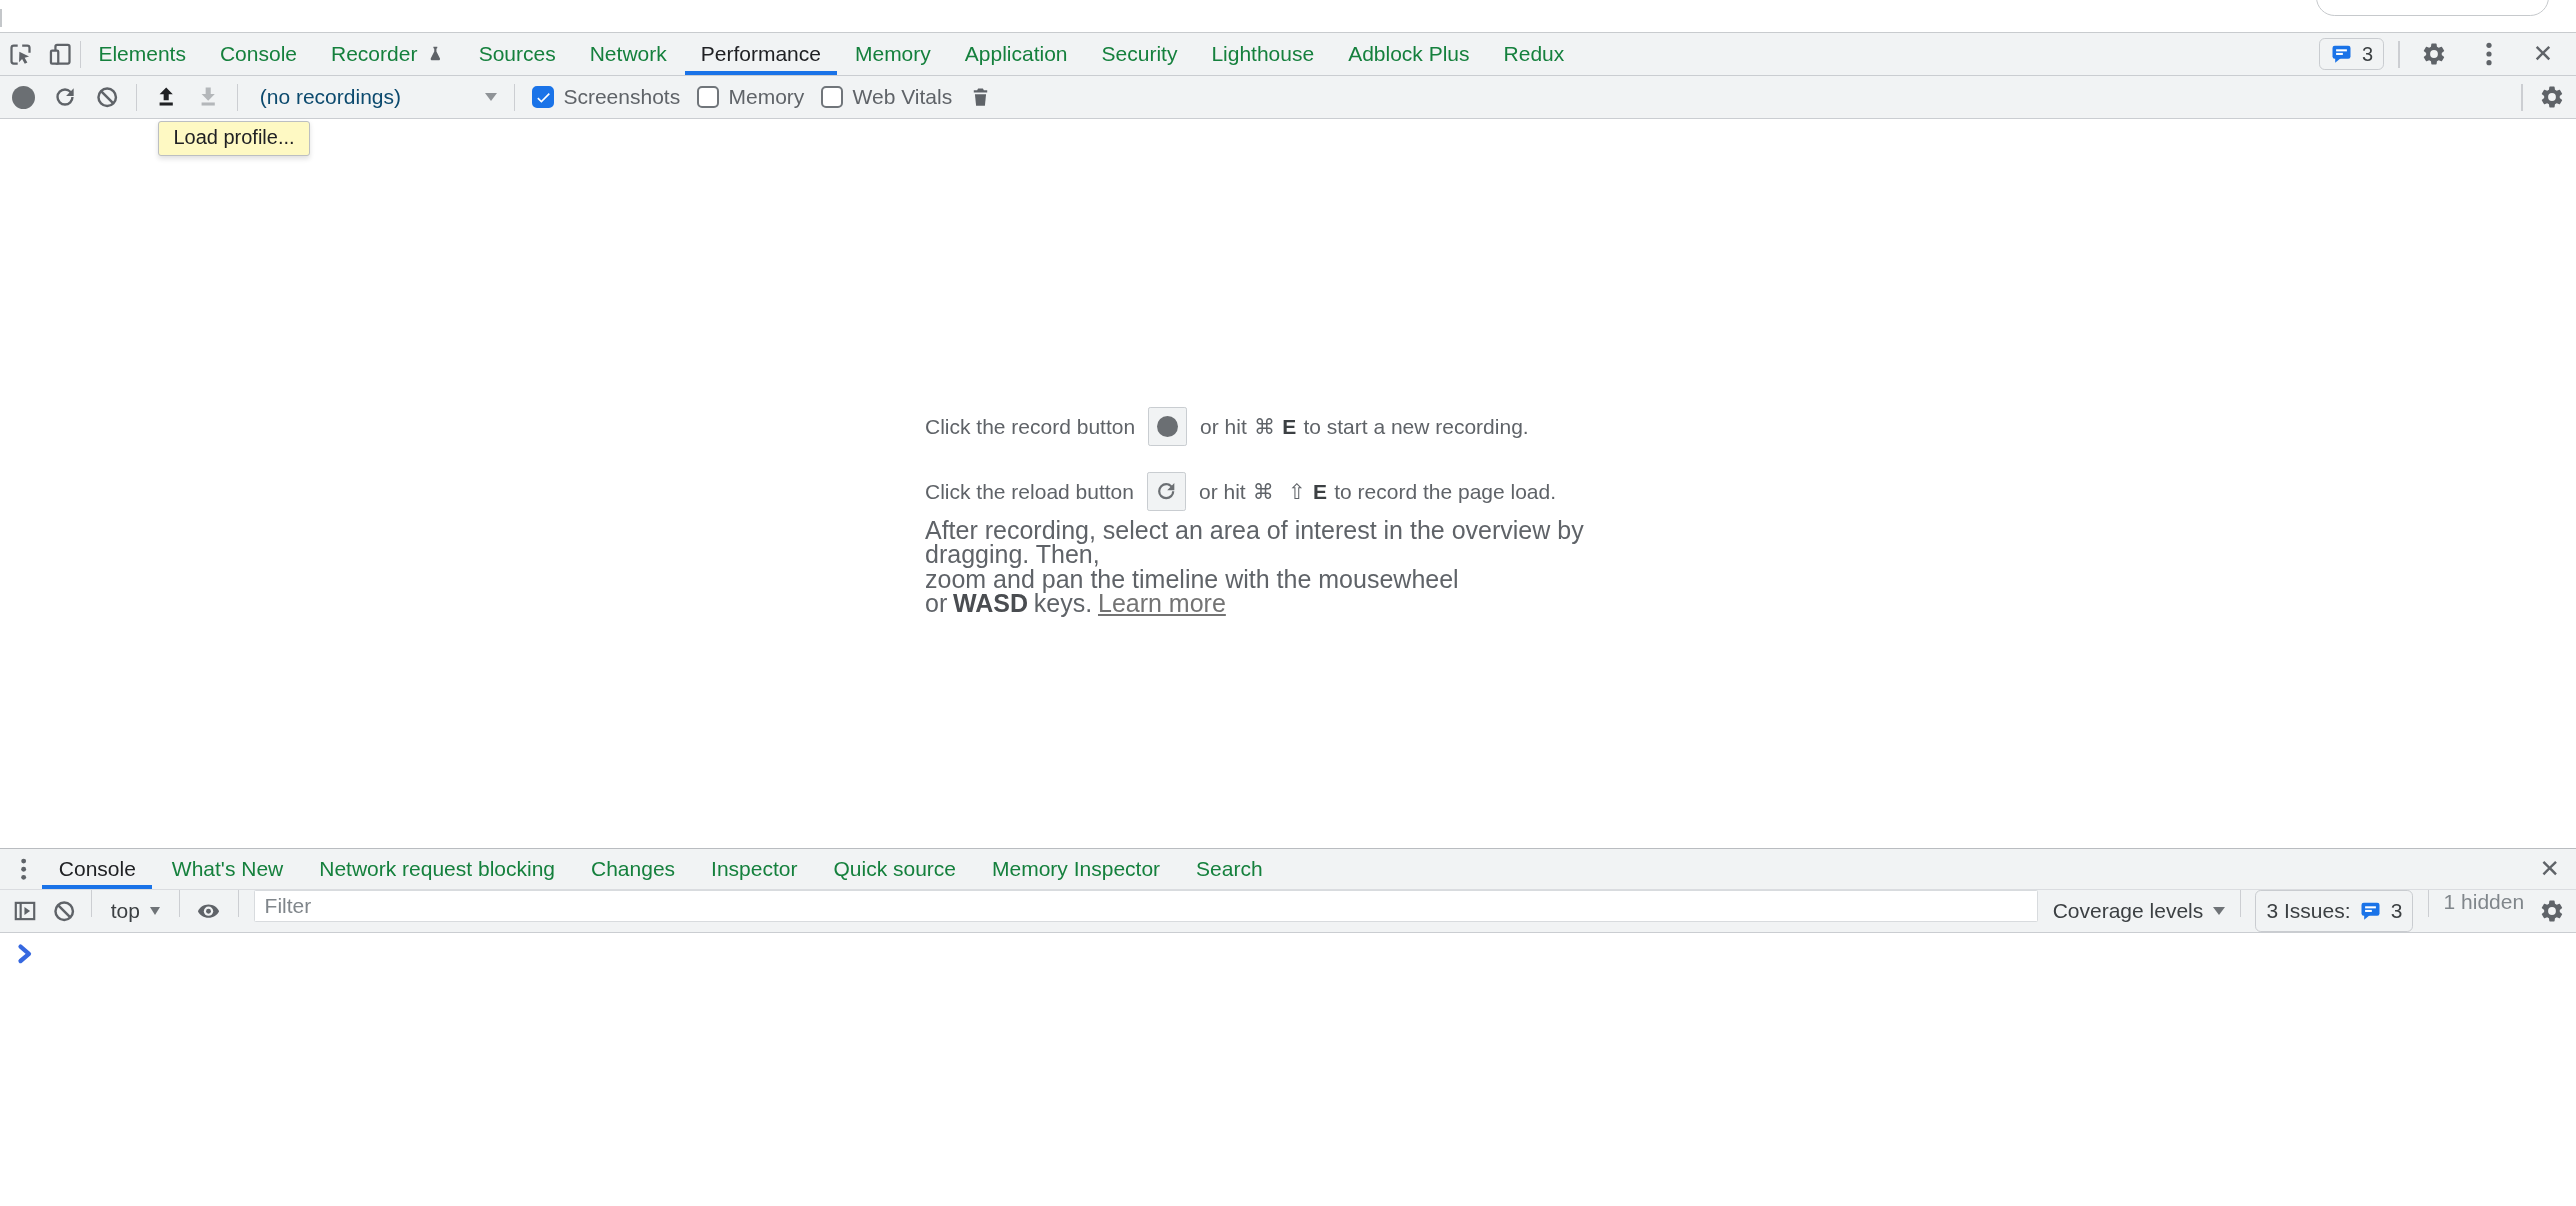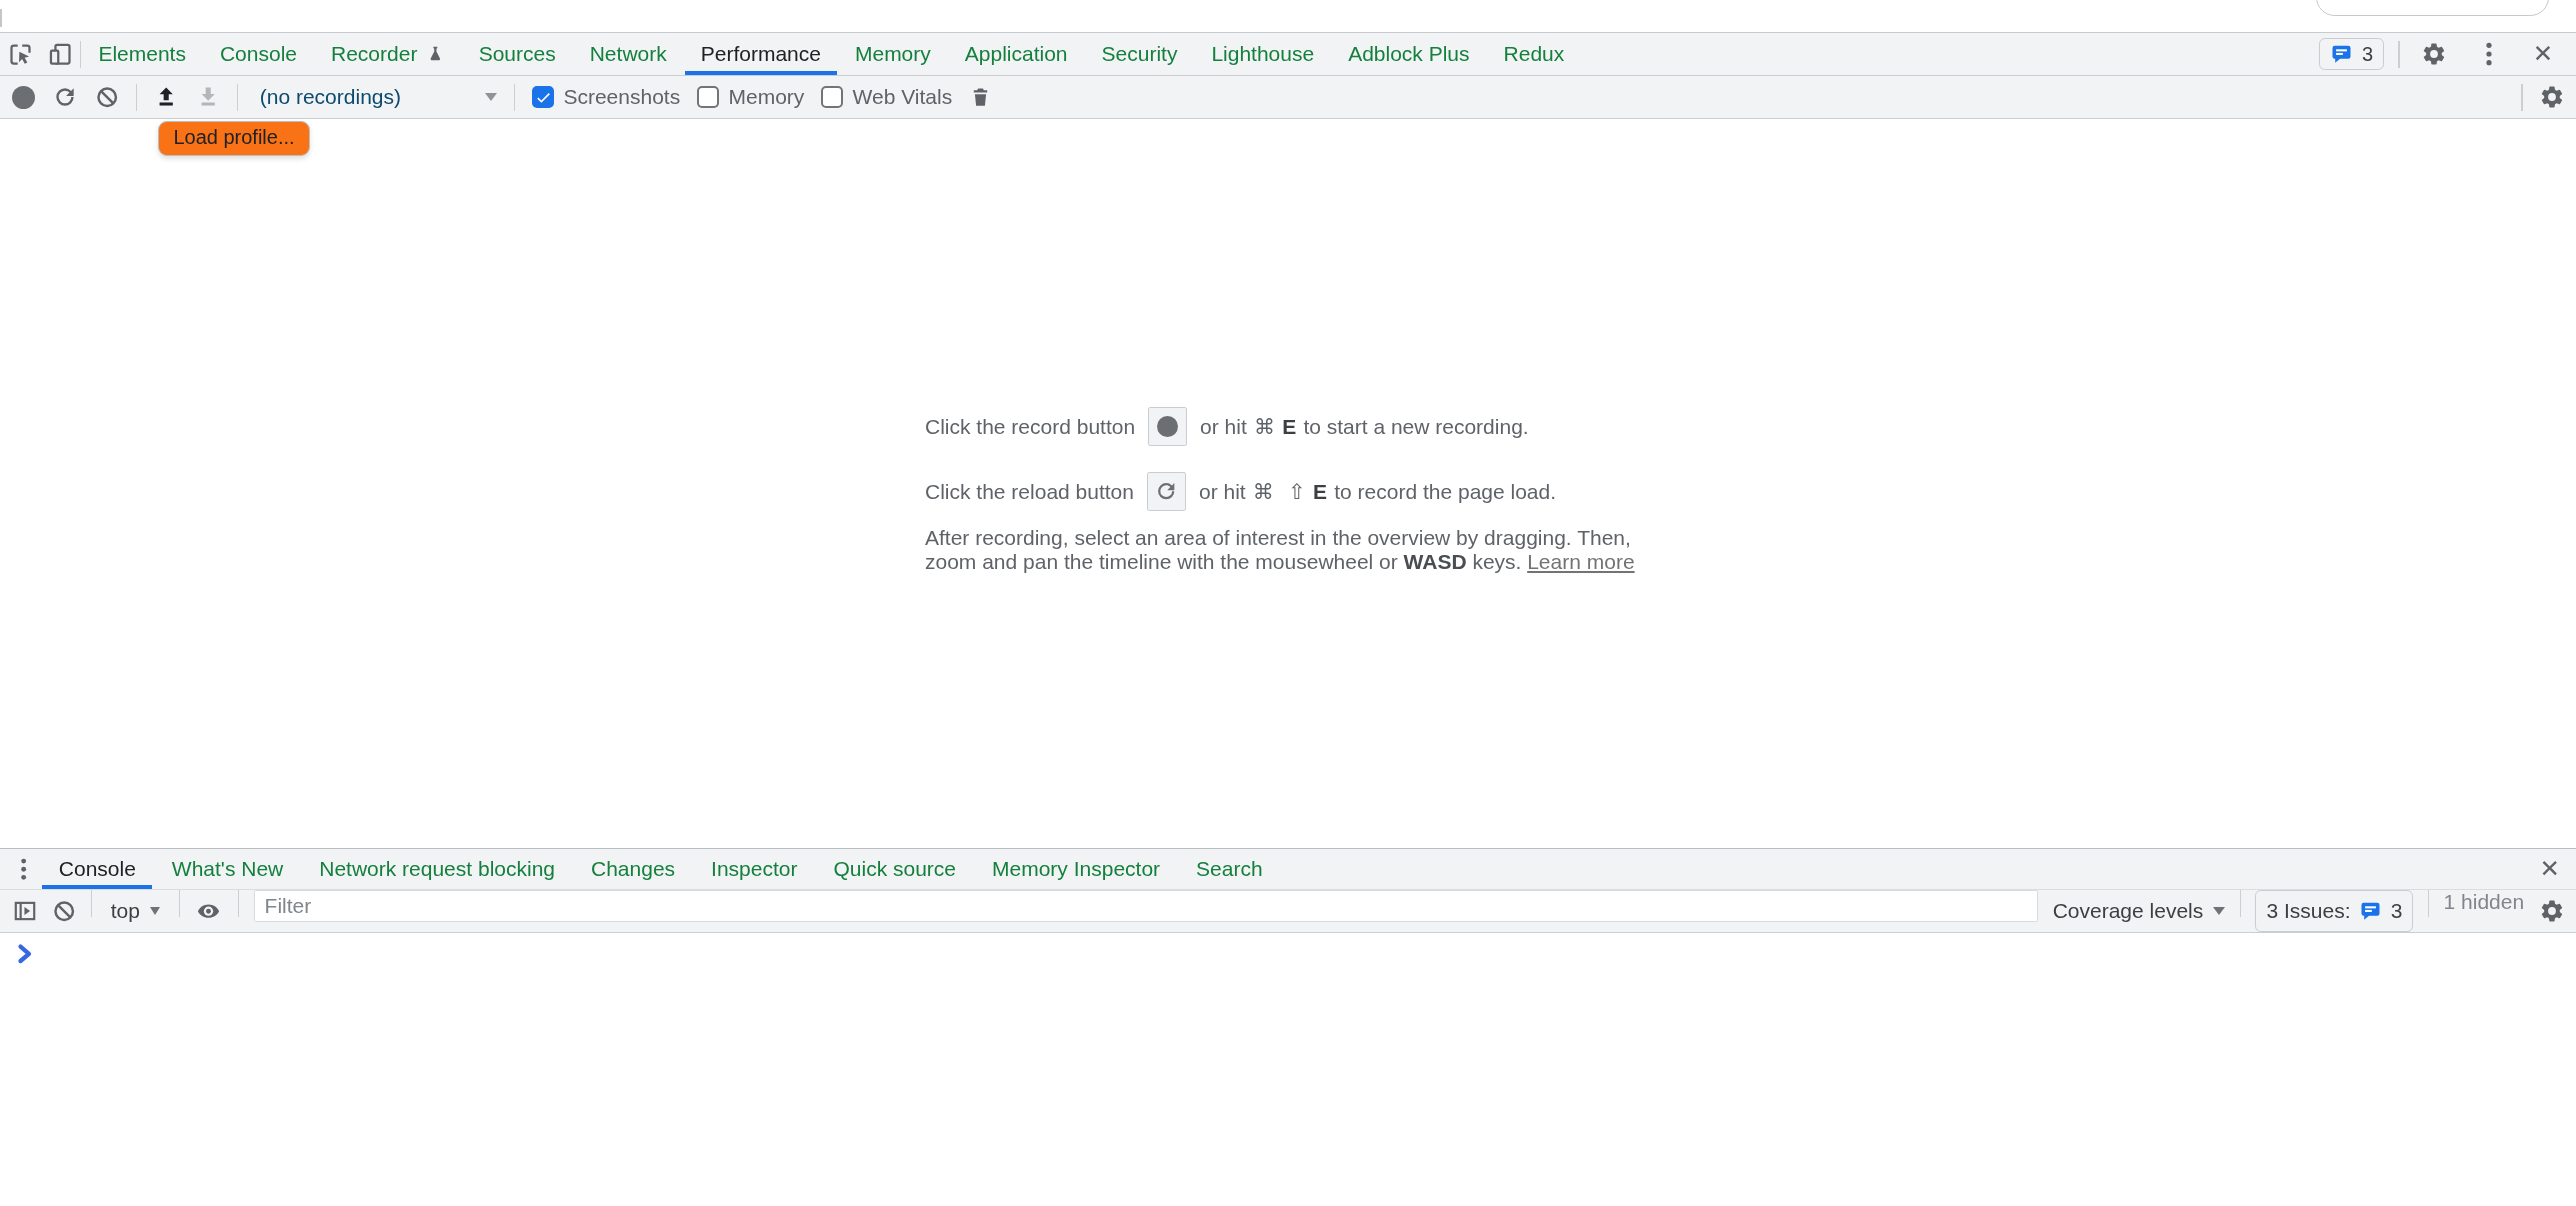--- a/index.html
+++ b/index.html
@@ -45,35 +45,35 @@
   .record-dot{width:23px;height:23px;border-radius:50%;background:#6b6f73;}
   .recordings-dropdown{width:237px;display:flex;align-items:center;justify-content:space-between;
     font-size:21px;color:#0c4a6e;padding-left:4.3px;}
   .cb{display:flex;align-items:center;gap:9.3px;font-size:21px;color:#5f6368;white-space:nowrap;}
   .cb .box{width:22px;height:22px;border:2.2px solid #70757a;border-radius:5px;background:#fff;
     display:flex;align-items:center;justify-content:center;box-sizing:border-box;}
   .cb .box.checked{background:#1a73e8;border-color:#1a73e8;}
   .toolbar-right{margin-left:auto;display:flex;align-items:center;gap:16px;}
 
   
-  .tooltip{position:absolute;left:158px;top:121px;background:#f97316;border:1.4px solid #bcbfc2;
-    border-radius:9px;padding:4.3px 14.4px 5.8px;font-size:20px;color:#202124;z-index:50;
+  .tooltip{position:absolute;left:158px;top:121px;background:#fef9c3;border:1.4px solid #bcbfc2;
+    border-radius:3px;padding:4.3px 14.4px 5.8px;font-size:20px;color:#202124;z-index:50;
     box-shadow:0 2.2px 5.8px rgba(0,0,0,.12);}
 
   
   .content{flex:1 1 auto;background:#fff;overflow:hidden;}
   .instructions{width:726px;margin:288px auto 0;}
   .instr-row{display:flex;align-items:center;font-size:21px;color:#5f6368;white-space:nowrap;height:39px;}
   .instr-row.second{margin-top:26px;}
   .mini-btn{width:39px;height:39px;background:#f1f3f4;border:1.4px solid #c9cdd1;border-radius:2.2px;
     display:flex;align-items:center;justify-content:center;margin:0 13px;box-sizing:border-box;flex:0 0 auto;}
   .mini-rec{width:21.6px;height:21.6px;border-radius:50%;background:#6b6f73;}
   .kbd-mod{margin:0 7.2px;color:#5f6368;font-family:"DejaVu Sans",sans-serif;}
   .kbd-key{font-weight:bold;color:#3c4043;margin-right:7.2px;}
-  .instr-para{margin-top:15px;font-size:21px;line-height:24.4px;color:#5f6368;}
+  .instr-para{margin-top:7px;font-size:25px;line-height:24.4px;color:#5f6368;}
   .instr-para .bold{font-weight:bold;color:#4a4d51;}
   .learn-more{color:#737373;text-decoration:underline;margin-left:5.8px;cursor:pointer;text-align:right;}
 
   
   .drawer{flex:0 0 auto;height:357px;display:flex;flex-direction:column;border-top:1.4px solid #b9bcc0;}
   .drawer-tabbar{height:40px;background:#f1f3f4;border-bottom:1.4px solid #dadce0;
     display:flex;align-items:stretch;padding-left:5.8px;flex:0 0 auto;}
   .drawer-tabbar .icon-btn{width:35px;}
   .drawer-tabbar .tab{font-size:21px;padding:0 18px;}
   .drawer-close{margin-left:auto;display:flex;align-items:center;padding:0 16px;}

